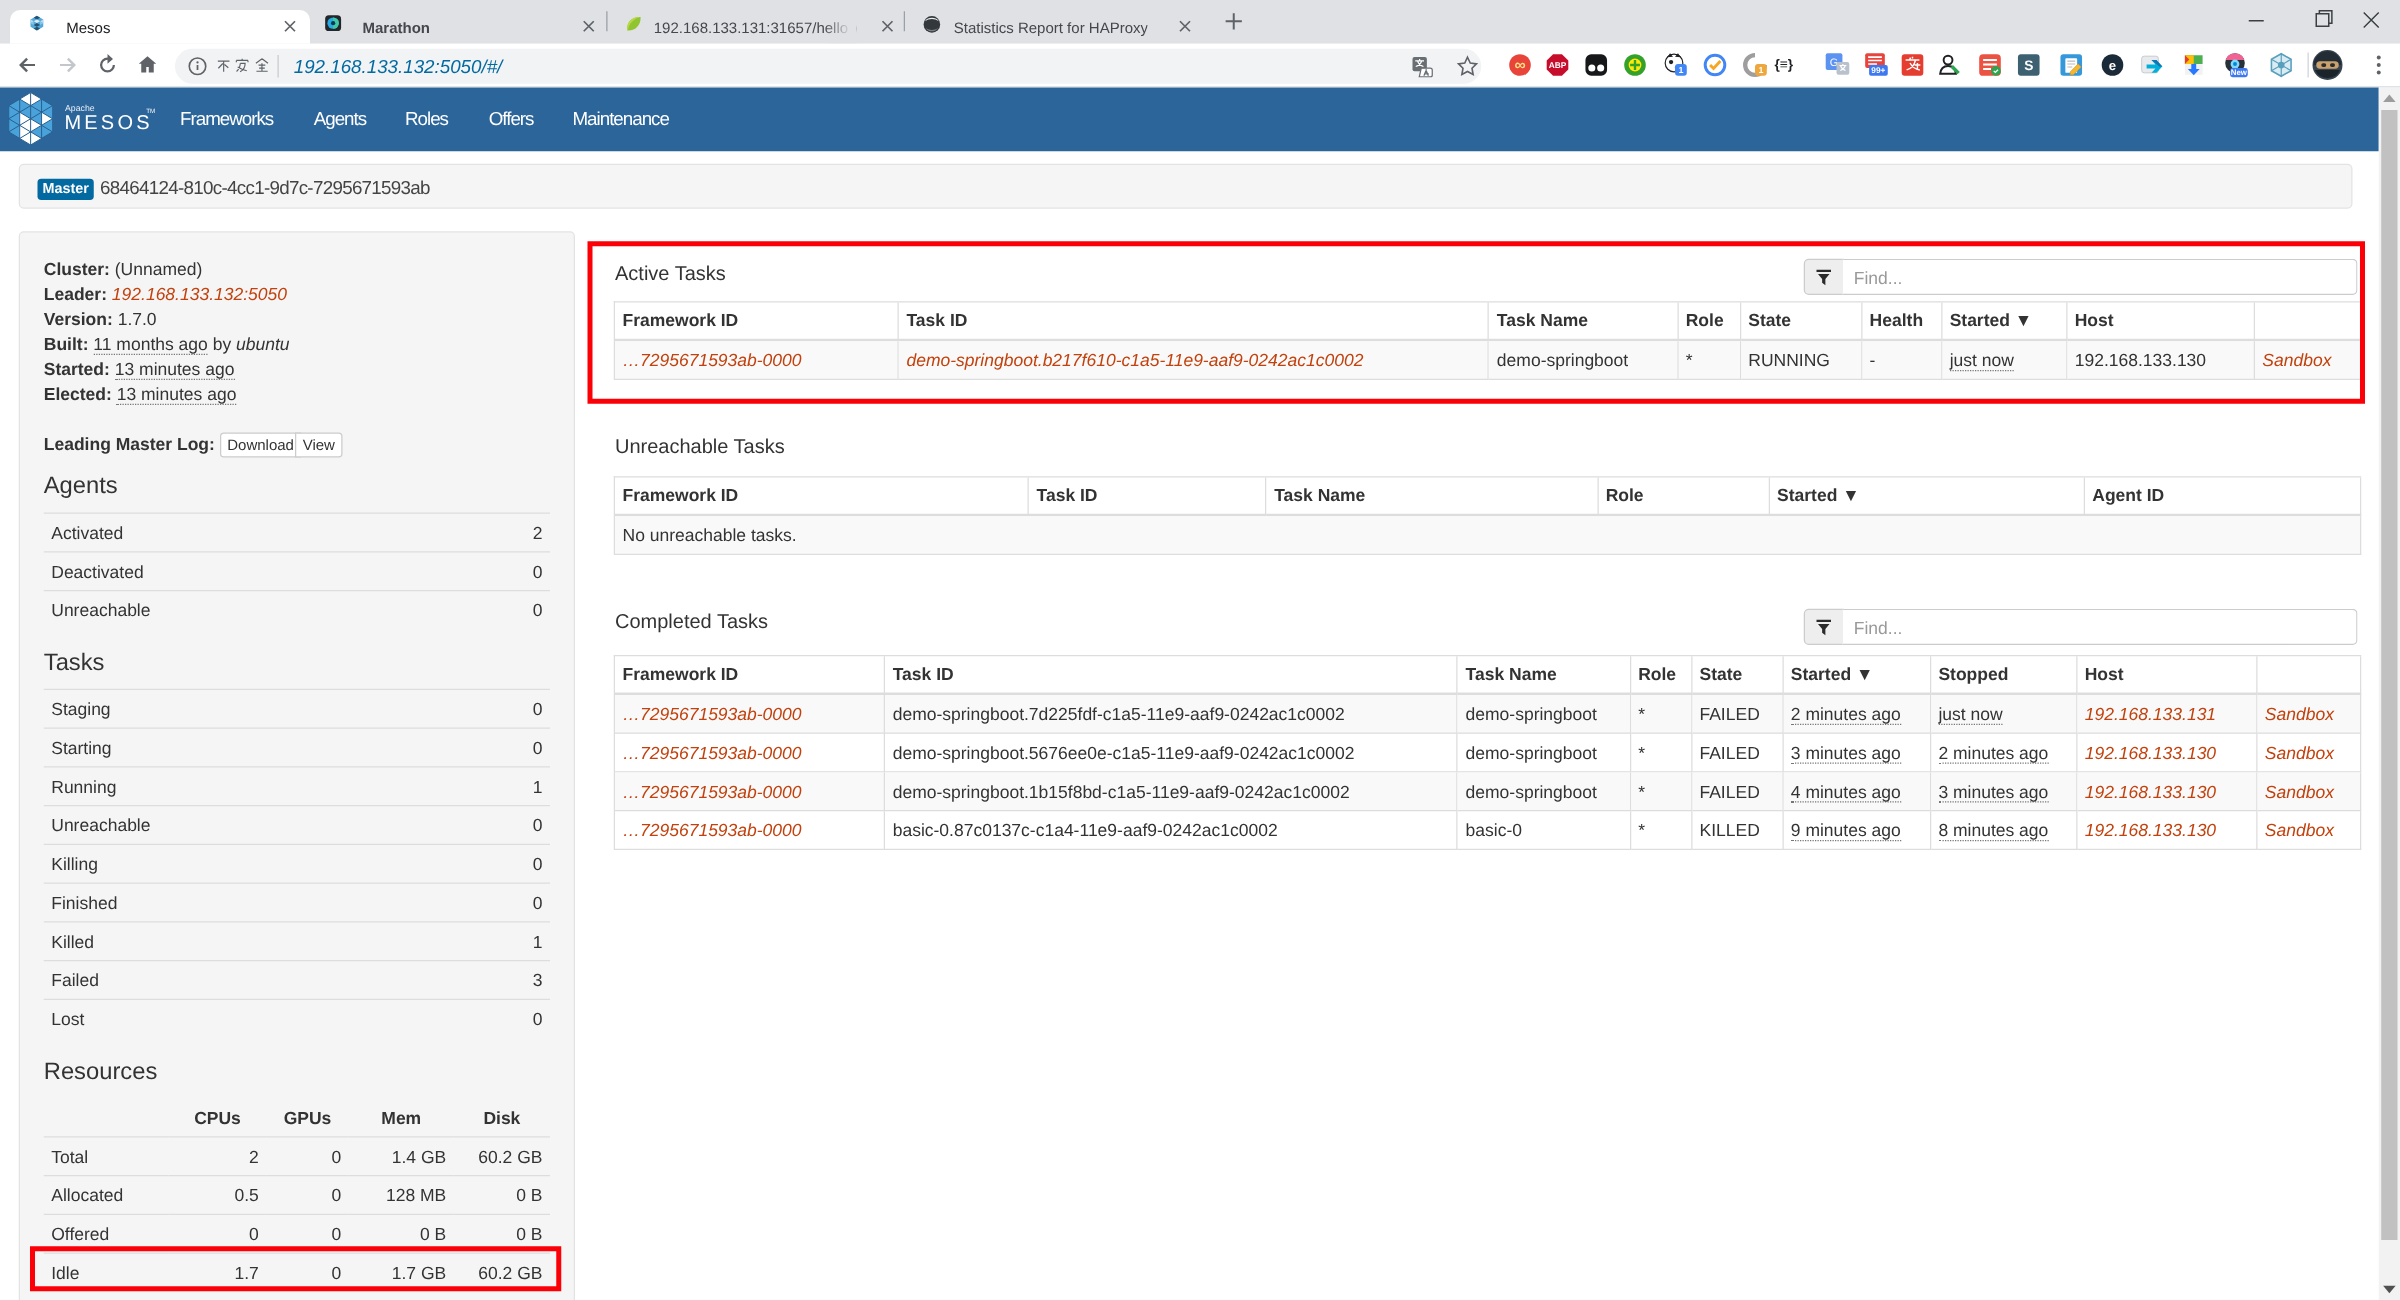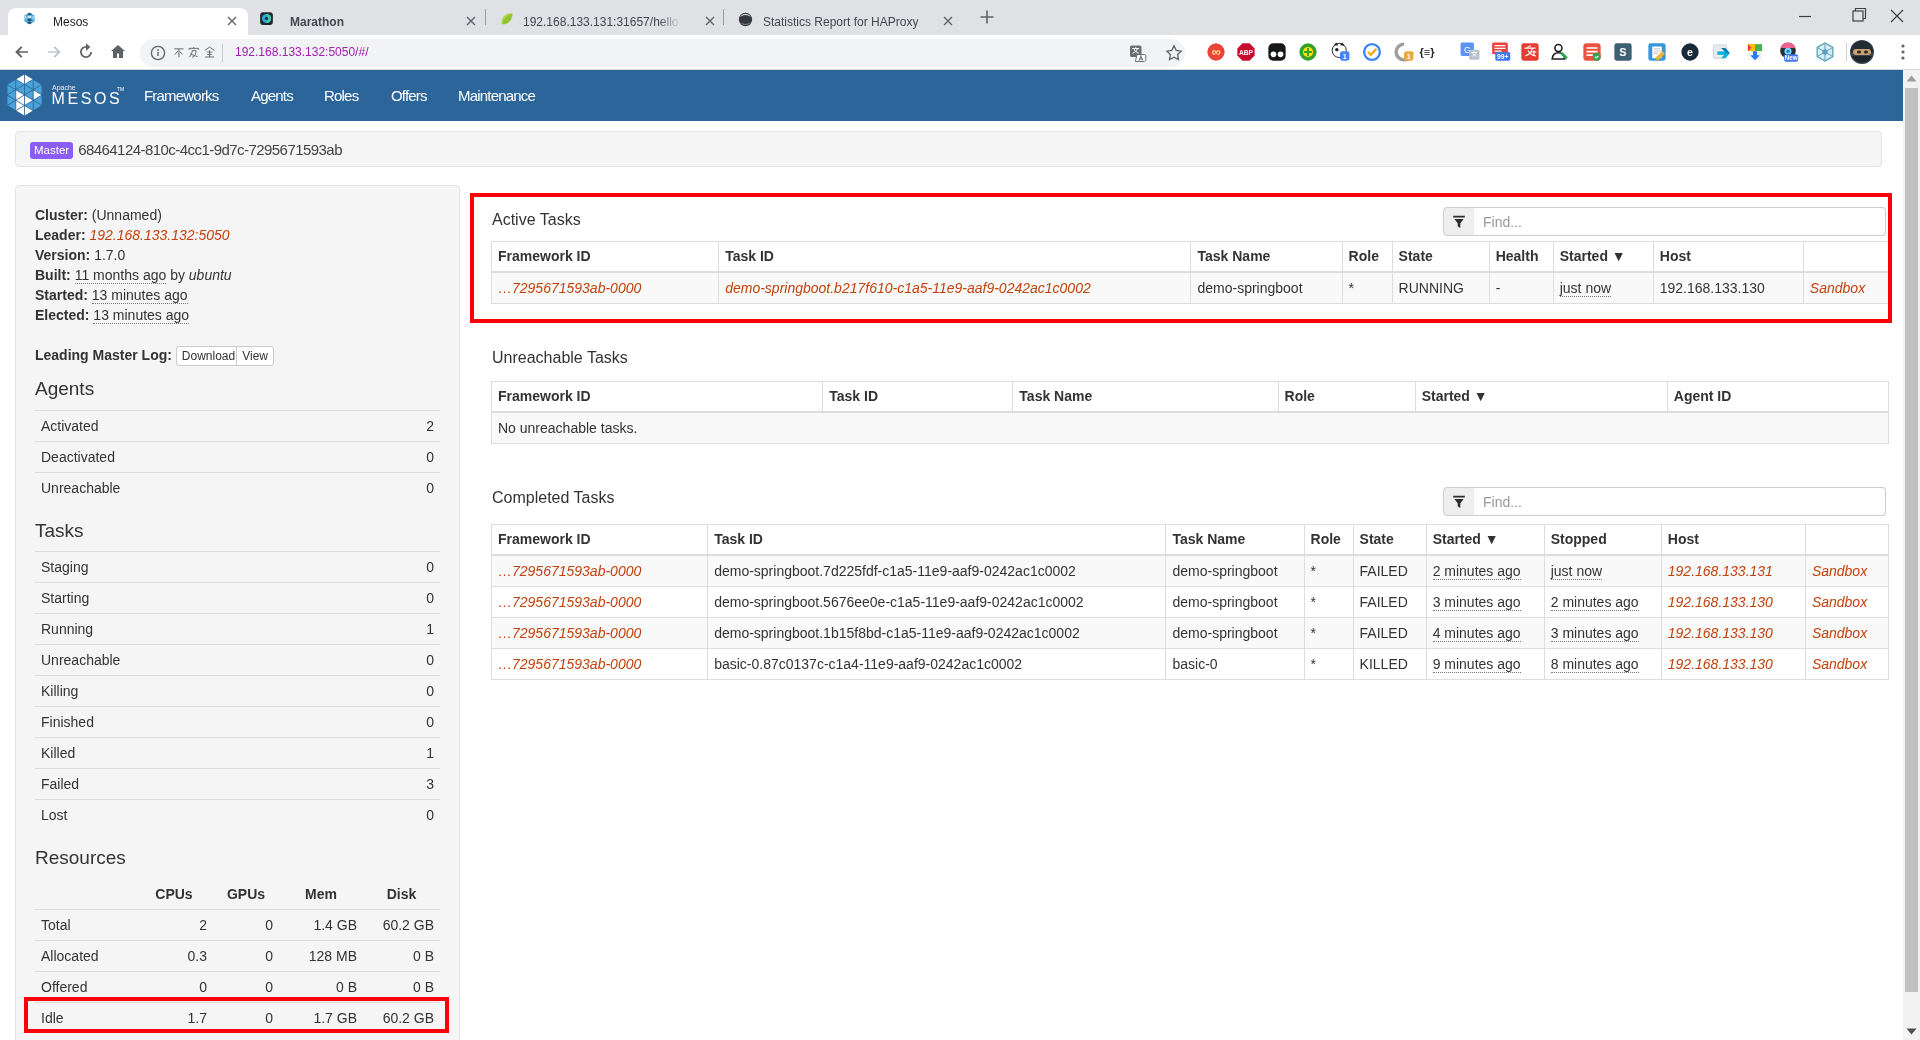--- a/index.html
+++ b/index.html
@@ -18,21 +18,21 @@
 #toolbar { position:absolute; left:0; top:35px; width:1920px; height:34px; background:#fff; border-bottom:1px solid #d6d9dd; }
 .navico { position:absolute; top:3px; width:28px; height:28px; }
 #omnibox { position:absolute; left:140px; top:4px; width:1045px; height:28px; background:#f1f3f4; border-radius:14px; }
 .exticon { position:absolute; top:6px; width:22px; height:22px; }
 
 
 #page { position:absolute; left:0; top:70px; width:1903px; height:970px; background:#fff; color:#333; font-size:14px; }
 #navbar { position:absolute; left:0; top:0; width:1903px; height:51px; background:#2c659a; }
 .navlink { position:absolute; top:0; height:51px; line-height:51px; color:#fff; font-size:15px; letter-spacing:-0.8px; }
 #masterbar { position:absolute; left:15px; top:61px; width:1851px; height:34px; background:#f5f5f5; border:1px solid #e3e3e3; border-radius:4px; line-height:35px; padding-left:14px; }
-#masterbar .badge { display:inline-block; background:#8b5cf6; color:#fff; font-size:11.5px; font-weight:normal; border-radius:3px; padding:0 4px; line-height:17.5px; vertical-align:0.5px; }
+#masterbar .badge { display:inline-block; background:#0369a1; color:#fff; font-size:11.5px; font-weight:bold; border-radius:3px; padding:0 4px; line-height:17.5px; vertical-align:0.5px; }
 #masterbar .uuid { font-size:15px; letter-spacing:-0.55px; color:#444; margin-left:5px; vertical-align:-1px; }
 
 
 #sidebar { position:absolute; left:15px; top:115px; width:443px; height:900px; background:#f5f5f5; border:1px solid #e3e3e3; border-radius:4px; overflow:hidden; }
 #sidebar .inner { padding:19px; }
 .dl-line { line-height:20px; font-size:14px; }
 .dl-line b { font-weight:bold; }
 a.lnk { color:#c2410c; text-decoration:none;font-style:italic; }
 .dotted { border-bottom:1px dotted #777; }
 .btn-xs { display:inline-block; font-size:12px; color:#333; background:#fff; border:1px solid #ccc; padding:1px 5px; line-height:16px; }
@@ -147,21 +147,21 @@
         <circle cx="8" cy="8" r="6.6" fill="none" stroke="#5f6368" stroke-width="1.3"></circle>
         <path d="M8 7v4" stroke="#5f6368" stroke-width="1.4"></path>
         <circle cx="8" cy="4.9" r="0.9" fill="#5f6368"></circle>
       </svg>
     <svg class="abs" style="left:33px;top:7px;" width="44" height="13" viewBox="0 0 52 15" fill="none" stroke="#5f6368" stroke-width="1.1">
       <path d="M1.5 3.2h11M7 3.2v10M6.2 5.5 2 10M7.8 6.5l3.6 3"></path>
       <path d="M24.5 1v1.6M19 2.6h11M19 2.6v1.8M30 2.6v1.8M22.8 5.3c-.4 3.5-1.6 6-3.6 7.7M22.8 5.3h4.5c0 4-1.5 6.5-4.8 8M20.3 8.7c2.8 1.7 5.6 3 8.6 3.6"></path>
       <path d="M43.3 1 37.5 5.2M43.3 1l5.6 4.2M40 7h6.4M40.5 9.8h5.4M38 12.8h10.6M43.2 5.2v7.6"></path>
     </svg>
     <div class="abs" style="left:82px;top:5px;width:1px;height:18px;background:#c8cbd0;"></div>
-    <div class="abs" style="left:95px;top:6px;font-size:12px;color:#a21caf;white-space:nowrap;">192.168.133.132:5050/#/</div>
+    <div class="abs" style="left:95px;top:6px;font-size:15px;color:#0369a1;white-space:nowrap;font-style:italic;">192.168.133.132:5050/#/</div>
     <svg class="abs" style="left:989px;top:5px;" width="18" height="18" viewBox="0 0 18 18">
         <rect x="1" y="1.5" width="11.5" height="11.5" rx="1.6" fill="#696e73"></rect>
         <path d="M3.2 4.6h7M6.7 3.2v1.4M5 4.6c.7 2.2 2.5 4 4.8 4.6M8.4 4.6C7.7 6.8 5.9 8.6 3.6 9.2" stroke="#fff" stroke-width="1" fill="none"></path>
         <path d="M8 10.5h7.2c.9 0 1.6.7 1.6 1.6v3.8c0 .9-.7 1.6-1.6 1.6H6.4z" fill="#fff" stroke="#696e73" stroke-width="1"></path>
         <path d="M11.6 11.6l2.1 5M12.2 11.6l-2.1 5M10.5 15h3.5" stroke="#696e73" stroke-width="1" fill="none"></path>
       </svg>
     <svg class="abs" style="left:1025px;top:5px;" width="18" height="18" viewBox="0 0 18 18">
         <path d="M9 1.8l2.2 4.6 5 .7-3.6 3.5.9 5L9 13.2l-4.5 2.4.9-5L1.8 7.1l5-.7z" fill="none" stroke="#5f6368" stroke-width="1.3"></path>
       </svg>
   </div>
@@ -402,21 +402,21 @@
       <tbody>
         <tr>
               <td>Total</td>
               <td class="num">2</td>
               <td class="num">0</td>
               <td class="num">1.4 GB</td>
               <td class="num">60.2 GB</td>
             </tr>
         <tr>
               <td>Allocated</td>
-              <td class="num">0.3</td>
+              <td class="num">0.5</td>
               <td class="num">0</td>
               <td class="num">128 MB</td>
               <td class="num">0 B</td>
             </tr>
         <tr>
               <td>Offered</td>
               <td class="num">0</td>
               <td class="num">0</td>
               <td class="num">0 B</td>
               <td class="num">0 B</td>

